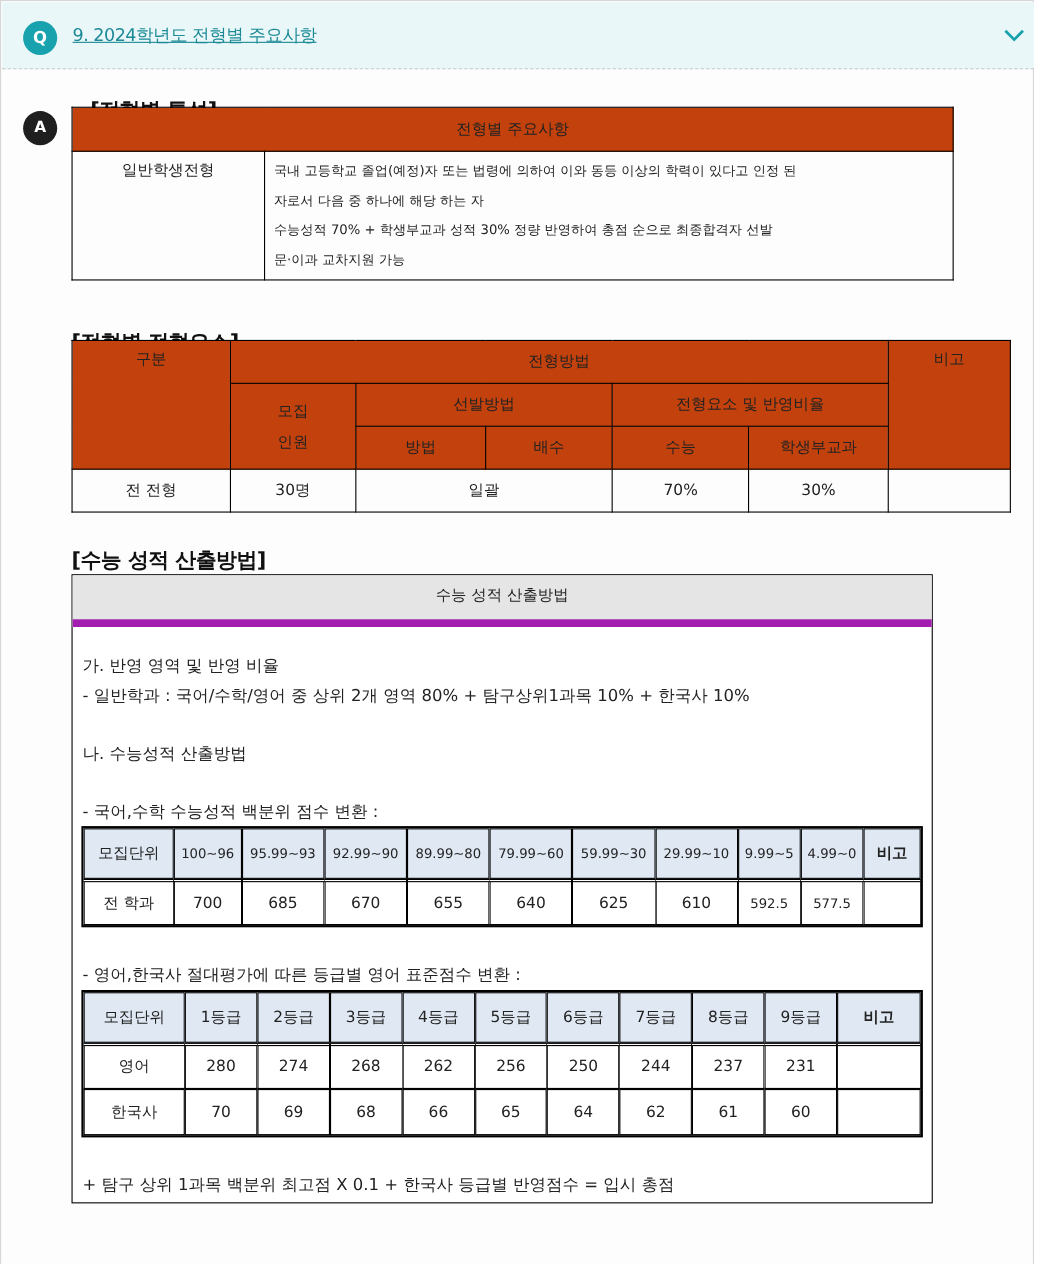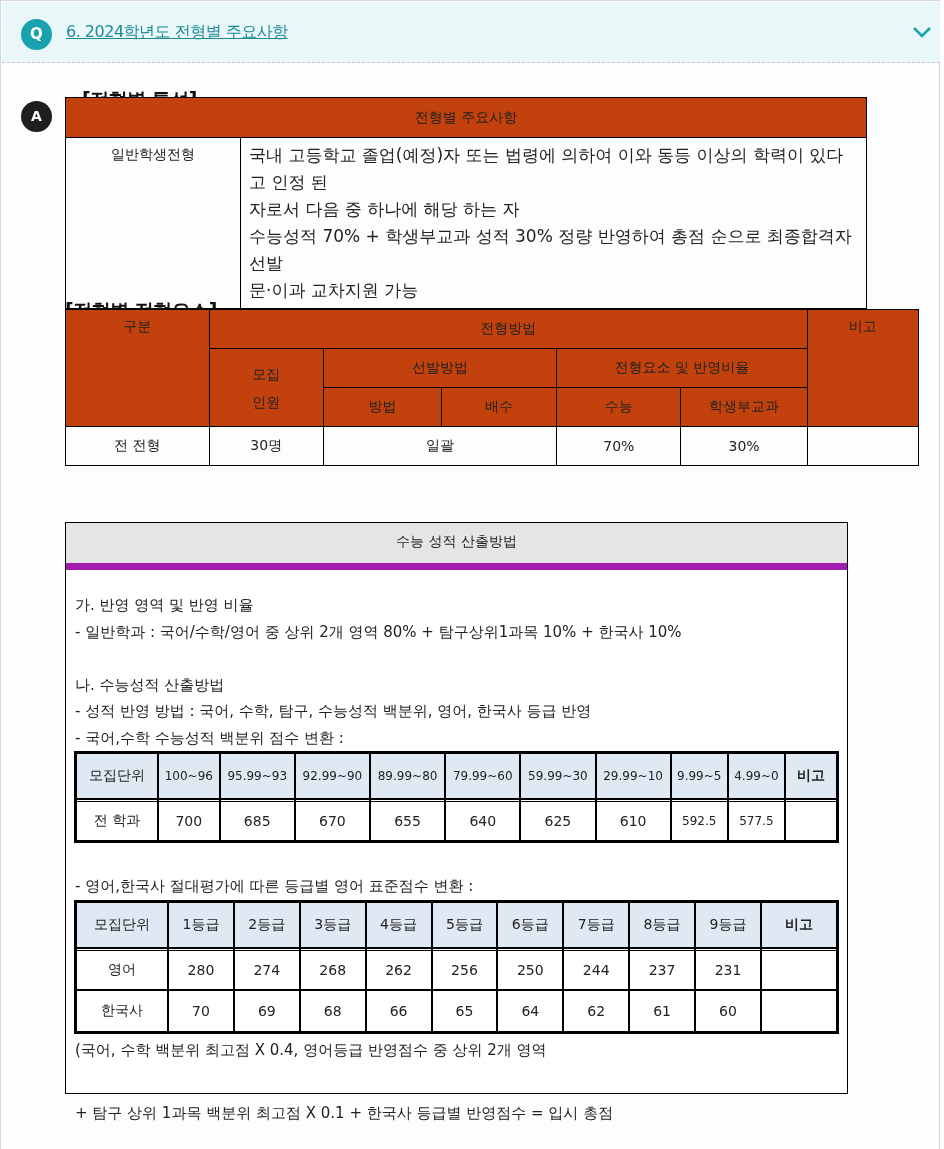--- a/index.html
+++ b/index.html
@@ -8,39 +8,39 @@
   .qbar{position:absolute;left:1px;top:1px;width:938px;height:60px;background:#eaf7f8;border-bottom:1px dashed #c8c8c8;}
   .qicon{position:absolute;left:19px;top:17px;width:31px;height:31px;border-radius:50%;background:#17a2ad;color:#fff;font:bold 15px "DejaVu Sans",sans-serif;text-align:center;line-height:31px;}
   .qtitle{position:absolute;left:64px;top:20px;font-size:16px;color:#1b8a96;text-decoration:underline;letter-spacing:-0.5px;}
   .chev{position:absolute;left:910px;top:22px;width:20px;height:16px;}
   .aicon{position:absolute;left:20px;top:100px;width:31px;height:31px;border-radius:50%;background:#1f1f1f;color:#fff;font:bold 14px "DejaVu Sans",sans-serif;text-align:center;line-height:31px;}
   .sec-title{position:absolute;left:64px;font-size:19px;font-weight:bold;color:#111;letter-spacing:-0.5px;}
   table{border-collapse:collapse;position:absolute;font-size:14px;}
   td,th{border:1px solid #000;text-align:center;font-weight:normal;}
   .gray{background:#c2410c;}
   .t1 td{padding:0;}
-  .t1-desc{text-align:left;padding:4px 8px !important;line-height:27px;font-size:17px;}
+  .t1-desc{text-align:left;padding:4px 8px !important;line-height:27px;font-size:12px;}
   .box3{position:absolute;left:64px;top:521px;width:783px;height:572px;border:1px solid #000;box-sizing:border-box;background:#fff;}
   .box3-head{height:40px;border-bottom:7px solid #a21caf;background:#e5e5e5;text-align:center;line-height:36px;font-size:14px;}
   .line{position:absolute;left:9px;font-size:15px;color:#222;white-space:nowrap;}
   .st{position:absolute;border-collapse:separate;border-spacing:0;border:2px solid #000;font-family:"DejaVu Sans",sans-serif;}
   .st td{border:1px solid #000;font-size:14px;color:#222;}
   .st .hd td{background:#dfe8f3;}
   .st .hd td.small{font-size:12px;}
   .st td.bold{font-weight:bold;}
   .st .sepTop td{border-top:3px double #000;}
 </style>
 </head>
 <body>
 
 <div class="page">
 
   <div class="qbar">
     <div class="qicon">Q</div>
-    <div class="qtitle">6. 2024학년도 전형별 주요사항</div>
+    <div class="qtitle">9. 2024학년도 전형별 주요사항</div>
     <svg class="chev" viewBox="0 0 20 16">
       <polyline points="2,4 10,12 18,4" fill="none" stroke="#17a2ad" stroke-width="2.5"></polyline>
     </svg>
   </div>
 
   <div class="aicon">A</div>
 
   <div class="sec-title" style="top:86px;margin-left:17px;">[전형별 특성]</div>
   <table class="t1" style="left:64px;top:96px;width:802px;">
     <tbody>
@@ -85,26 +85,26 @@
       <td>전 전형</td>
       <td>30명</td>
       <td colspan="2">일괄</td>
       <td>70%</td>
       <td>30%</td>
       <td></td>
     </tr>
   </tbody>
     </table>
 
+  <div class="sec-title" style="top:495px;">[수능 성적 산출방법]</div>
   <div class="box3">
     <div class="box3-head">수능 성적 산출방법</div>
     <div class="line" style="top:73px;">가. 반영 영역 및 반영 비율</div>
     <div class="line" style="top:100px;">- 일반학과 : 국어/수학/영어 중 상위 2개 영역 80% + 탐구상위1과목 10% + 한국사 10%</div>
     <div class="line" style="top:153px;">나. 수능성적 산출방법</div>
-    <div class="line" style="top:179px;">- 성적 반영 방법 : 국어, 수학, 탐구, 수능성적 백분위, 영어, 한국사 등급 반영</div>
     <div class="line" style="top:206px;">- 국어,수학 수능성적 백분위 점수 변환 :</div>
 
     <table class="st" style="left:8px;top:228px;width:765px;">
       <tbody>
           <tr class="hd" style="height:46px;">
         <td style="width:78px;">모집단위</td>
         <td class="small">100~96</td>
         <td class="small">95.99~93</td>
         <td class="small">92.99~90</td>
         <td class="small">89.99~80</td>
@@ -170,16 +170,15 @@
         <td>65</td>
         <td>64</td>
         <td>62</td>
         <td>61</td>
         <td>60</td>
         <td></td>
       </tr>
     </tbody>
       </table>
 
-    <div class="line" style="top:518px;">(국어, 수학 백분위 최고점 X 0.4, 영어등급 반영점수 중 상위 2개 영역</div>
-    <div class="line" style="top:545px;margin-top:36px;">+ 탐구 상위 1과목 백분위 최고점 X 0.1 + 한국사 등급별 반영점수 = 입시 총점</div>
+    <div class="line" style="top:545px;">+ 탐구 상위 1과목 백분위 최고점 X 0.1 + 한국사 등급별 반영점수 = 입시 총점</div>
   </div>
 </div>
 
 </body></html>

